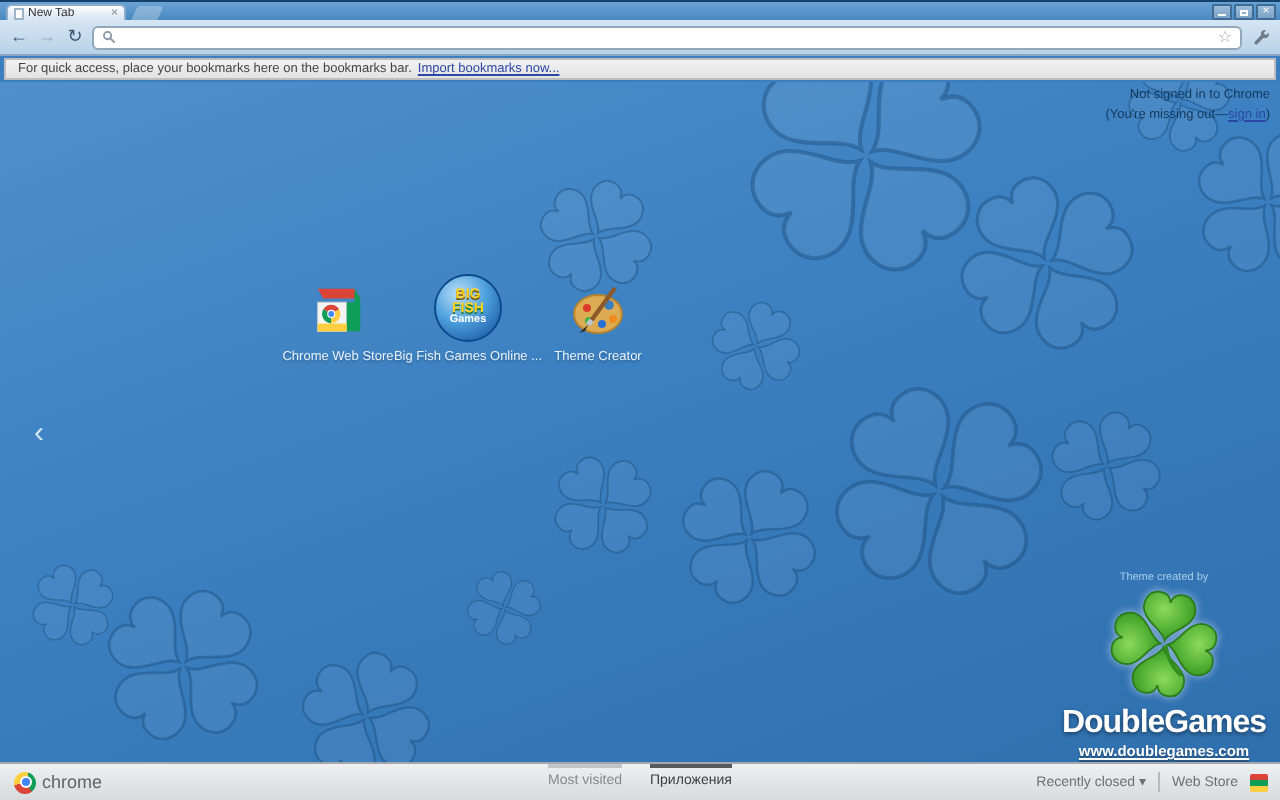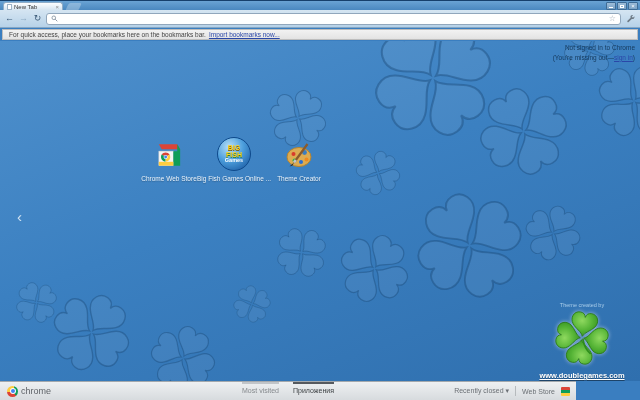--- a/index.html
+++ b/index.html
@@ -70,21 +70,21 @@
     color:rgba(235,245,252,0.85); cursor:pointer; }
 
   .dg { position:absolute; right:2px; bottom:1px; width:112px; text-align:center; }
   .dg .credit { font-size:5.5px; color:#a9cdea; margin-bottom:1px; }
   .dg .cloverlogo { filter:drop-shadow(0 0 2px rgba(255,255,255,0.55)); }
   .dg .name { font-size:16px; font-weight:bold; color:#fff; letter-spacing:-0.5px;
     text-shadow:0 1px 2px rgba(0,0,0,0.45); margin-top:-3px; }
   .dg .url { font-size:7.5px; font-weight:bold; color:#fff; text-shadow:0 1px 1px rgba(0,0,0,0.4);text-decoration:underline; }
 
   
-  .bottombar { position:absolute; left:0; top:381px; width:576px; height:19px;
+  .bottombar { position:absolute; left:0; top:381px; width:640px; height:19px;
     background:linear-gradient(#eef0f2,#d7dbde); border-top:1px solid #a3a8ad;
     display:flex; align-items:center; font-size:7px; color:#6b7075; }
   .bb-brand { display:flex; align-items:center; gap:3px; padding-left:7px; }
   .chromeball { width:11px; height:11px; border-radius:50%; position:relative;
     background:conic-gradient(from 140deg, #db4437 0 33.3%, #ffcd40 0 66.6%, #0f9d58 0 100%); }
   .chromeball::before { content:""; position:absolute; left:2.5px; top:2.5px; width:6px; height:6px;
     background:#fff; border-radius:50%; }
   .chromeball::after { content:""; position:absolute; left:3.5px; top:3.5px; width:4px; height:4px;
     background:#4285f4; border-radius:50%; }
   .bb-brand .btext { font-size:9px; color:#5f6368; }
@@ -274,20 +274,21 @@
       <div class="credit">Theme created by</div>
       <svg class="cloverlogo" width="62" height="58" viewBox="-50 -50 100 100">
         <g transform="rotate(9)">
           <use href="#leaf" fill="url(#greenGrad)" stroke="#2a7a19" stroke-width="1.5"></use>
           <use href="#leaf" transform="rotate(90)" fill="url(#greenGrad)" stroke="#2a7a19" stroke-width="1.5"></use>
           <use href="#leaf" transform="rotate(180)" fill="url(#greenGrad)" stroke="#2a7a19" stroke-width="1.5"></use>
           <use href="#leaf" transform="rotate(270)" fill="url(#greenGrad)" stroke="#2a7a19" stroke-width="1.5"></use>
           <path d="M2,2 C6,14 12,20 18,24" fill="none" stroke="#2f8c1d" stroke-width="3" stroke-linecap="round"></path>
         </g>
       </svg>
+      <div class="name">DoubleGames</div>
       <div class="url">www.doublegames.com</div>
     </div>
 
   </div>
 
   <div class="bottombar">
     <div class="bb-brand">
       <span class="chromeball"></span>
       <span class="btext">chrome</span>
     </div>

